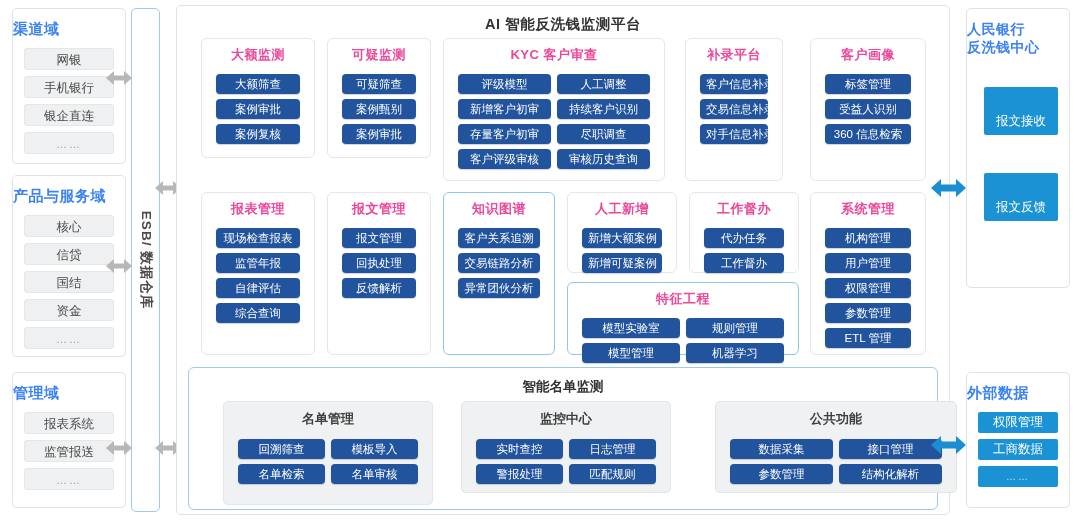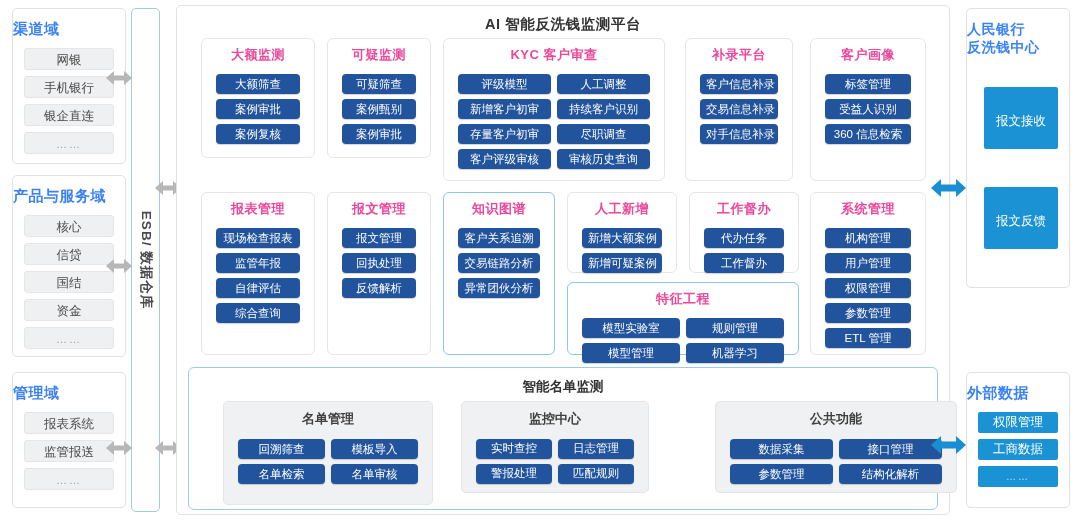--- a/index.html
+++ b/index.html
@@ -118,21 +118,21 @@
   #smart-title{
     position:absolute;left:0;top:10px;width:100%;text-align:center;
     font-size:13.5px;font-weight:bold;color:#333;
   }
 
   
   .cyan{
     background:#1a92d4;color:#fff;text-align:center;
     font-size:12.5px;border-radius:2px;box-sizing:border-box;
   }
-  .cyan.big{height:62px;line-height:68px;margin:0 11px 0 17px;}
+  .cyan.big{height:48px;line-height:68px;margin:0 11px 0 17px;}
   .cyan.small{height:21px;line-height:21px;margin:0 11px 6px 11px;}
   .cyan.dots{letter-spacing:2px;font-size:10px;color:#bfe4f7;}
 
   
   .arrow{position:absolute;}
   .arrow .bar{position:absolute;top:50%;transform:translateY(-50%);height:5px;}
   .arrow .hl,.arrow .hr{
     position:absolute;top:50%;transform:translateY(-50%);
     width:0;height:0;border-top:7px solid transparent;border-bottom:7px solid transparent;
   }
@@ -231,21 +231,21 @@
         <div class="bbtn w-half">人工调整</div>
         <div class="bbtn w-half">新增客户初审</div>
         <div class="bbtn w-half">持续客户识别</div>
         <div class="bbtn w-half">存量客户初审</div>
         <div class="bbtn w-half">尽职调查</div>
         <div class="bbtn w-half">客户评级审核</div>
         <div class="bbtn w-half">审核历史查询</div>
       </div>
     </div>
 
-    <div class="mod" style="left:508px;top:32px;width:108px;height:143px;">
+    <div class="mod" style="left:508px;top:32px;width:98px;height:143px;">
       <div class="mt">补录平台</div>
       <div class="btns">
         <div class="bbtn w-full">客户信息补录</div>
         <div class="bbtn w-full">交易信息补录</div>
         <div class="bbtn w-full">对手信息补录</div>
       </div>
     </div>
 
     <div class="mod" style="left:633px;top:32px;width:116px;height:143px;">
       <div class="mt">客户画像</div>
@@ -328,21 +328,21 @@
     <div class="subpanel" style="left:34px;top:33px;width:210px;height:104px;">
       <div class="mt">名单管理</div>
       <div class="btns">
         <div class="bbtn w-half">回溯筛查</div>
         <div class="bbtn w-half">模板导入</div>
         <div class="bbtn w-half">名单检索</div>
         <div class="bbtn w-half">名单审核</div>
       </div>
     </div>
 
-    <div class="subpanel" style="left:272px;top:33px;width:188px;height:92px;font-family:Liberation Mono, monospace;">
+    <div class="subpanel" style="left:272px;top:33px;width:210px;height:92px;">
       <div class="mt">监控中心</div>
       <div class="btns">
         <div class="bbtn w-half">实时查控</div>
         <div class="bbtn w-half">日志管理</div>
         <div class="bbtn w-half">警报处理</div>
         <div class="bbtn w-half">匹配规则</div>
       </div>
     </div>
 
     <div class="subpanel" style="left:526px;top:33px;width:242px;height:92px;">

